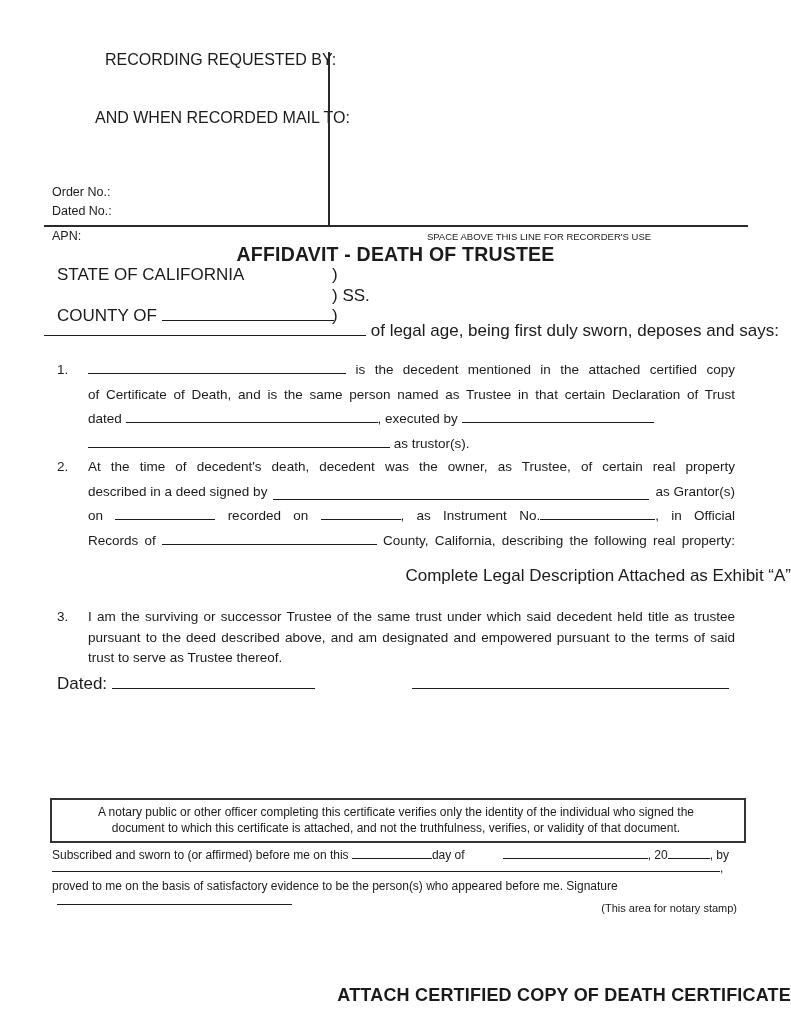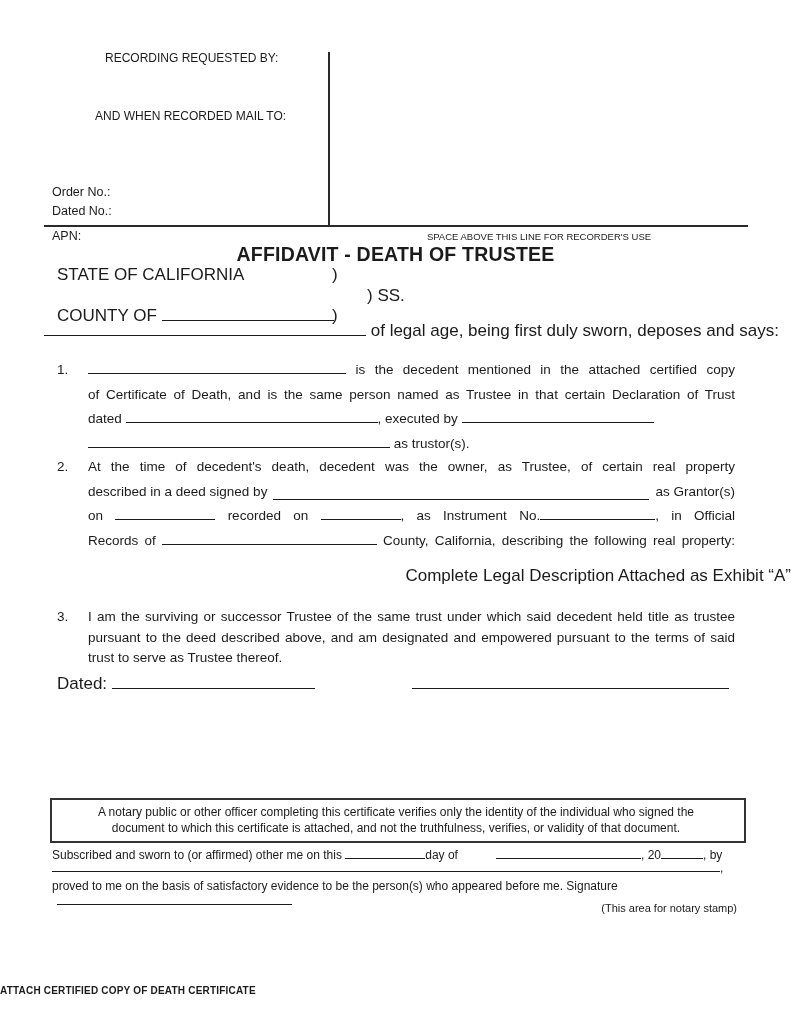--- a/index.html
+++ b/index.html
@@ -6,21 +6,21 @@
   #page{
     position:relative;
     width:791px;height:1024px;
     background:#ffffff;
     font-family:"Liberation Sans","DejaVu Sans",sans-serif;
     color:#1b1b1b;
     margin:0 auto;
     overflow:hidden;
   }
   .abs{position:absolute;}
-  .lbl{font-size:12px;white-space:nowrap;}
+  .lbl{font-size:16px;white-space:nowrap;}
   .small{font-size:9.5px;}
   .body-txt{font-size:17px;}
   .vline{width:1.5px;background:#2a2a2a;}
   .hline{height:1.5px;background:#2a2a2a;}
   .title{font-size:19.5px;font-weight:bold;text-align:center;width:100%;letter-spacing:.2px;}
   .bl{display:inline-block;border-bottom:1.5px solid #1b1b1b;height:13px;vertical-align:baseline;}
   .bl12{display:inline-block;border-bottom:1.3px solid #1b1b1b;height:11px;vertical-align:baseline;}
   .item{display:grid;grid-template-columns:31px 1fr;font-size:13.5px;}
   .item .num{grid-column:1;}
   .item .lines{grid-column:2;}
@@ -31,21 +31,21 @@
   .p3text{line-height:20.5px;text-align:justify;}
   .center{text-align:right;}
   .notary-box{
     border:2px solid #333;
     text-align:center;
     font-size:12px;
     padding:4px 12px 5px 8px;
     line-height:16px;
   }
   .jurat{font-size:12px;white-space:nowrap;}
-  .footer{font-size:10px;font-weight:bold;text-align:left;width:100%;letter-spacing:.2px;}
+  .footer{font-size:18px;font-weight:bold;text-align:right;width:100%;letter-spacing:.2px;}
 </style>
 </head>
 <body>
 
 <div id="page">
 
   <div class="abs lbl" style="left:105px;top:51px;">RECORDING REQUESTED BY:</div>
   <div class="abs lbl" style="left:95px;top:109px;">AND WHEN RECORDED MAIL TO:</div>
 
   <div class="abs vline" style="left:328px;top:52px;height:174px;"></div>
@@ -55,21 +55,21 @@
 
   <div class="abs hline" style="left:44px;top:225px;width:704px;"></div>
 
   <div class="abs lbl" style="left:52px;top:229px;font-size:12.5px;">APN:</div>
   <div class="abs small" style="left:330px;top:231px;width:418px;text-align:center;">SPACE ABOVE THIS LINE FOR RECORDER'S USE</div>
 
   <div class="abs title" style="left:0;top:243px;">AFFIDAVIT - DEATH OF TRUSTEE</div>
 
   <div class="abs body-txt" style="left:57px;top:265px;">STATE OF CALIFORNIA</div>
   <div class="abs body-txt" style="left:332px;top:265px;">)</div>
-  <div class="abs body-txt" style="left:332px;top:286px;margin-left:35px;">) SS.</div>
+  <div class="abs body-txt" style="left:332px;top:286px;">) SS.</div>
   <div class="abs body-txt" style="left:57px;top:306px;"><span>COUNTY OF</span> <span class="bl" style="width:172px;"></span></div>
   <div class="abs body-txt" style="left:332px;top:306px;">)</div>
 
   <div class="abs body-txt" style="left:44px;top:321px;white-space:nowrap;"><span class="bl" style="width:322px;"></span> <span>of legal age, being first duly sworn, deposes and says:</span></div>
 
   <div class="abs item" style="left:57px;top:358px;width:678px;">
     <div class="num ln">1.</div>
     <div class="lines">
       <div class="ln jl"><span class="bl" style="width:258px;"></span> <span>is the decedent mentioned in the attached certified copy</span></div>
       <div class="ln jl">of Certificate of Death, and is the same person named as Trustee in that certain Declaration of Trust</div>
@@ -104,21 +104,21 @@
     <span class="bl" style="width:203px;"></span>
     <span style="display:inline-block;width:88px;"></span>
     <span class="bl" style="width:317px;"></span>
   </div>
 
   <div class="abs notary-box" style="left:50px;top:798px;width:672px;">
     <div>A notary public or other officer completing this certificate verifies only the identity of the individual who signed the</div>
     <div>document to which this certificate is attached, and not the truthfulness, verifies, or validity of that document.</div>
   </div>
 
-  <div class="abs jurat" style="left:52px;top:847px;"><span>Subscribed and sworn to (or affirmed) other me on this</span> <span class="bl12" style="width:80px;"></span><span>day of</span><span style="display:inline-block;width:38px;"></span><span class="bl12" style="width:145px;"></span><span>, 20</span><span class="bl12" style="width:42px;"></span><span>, by</span></div>
+  <div class="abs jurat" style="left:52px;top:847px;"><span>Subscribed and sworn to (or affirmed) before me on this</span> <span class="bl12" style="width:80px;"></span><span>day of</span><span style="display:inline-block;width:38px;"></span><span class="bl12" style="width:145px;"></span><span>, 20</span><span class="bl12" style="width:42px;"></span><span>, by</span></div>
 
   <div class="abs jurat" style="left:52px;top:860px;"><span class="bl12" style="width:668px;"></span><span>,</span></div>
 
   <div class="abs jurat" style="left:52px;top:879px;">proved to me on the basis of satisfactory evidence to be the person(s) who appeared before me. Signature</div>
 
   <div class="abs" style="left:57px;top:891px;"><span class="bl12" style="width:235px;"></span></div>
 
   <div class="abs" style="left:595px;top:902px;font-size:11px;width:142px;text-align:right;white-space:nowrap;">(This area for notary stamp)</div>
 
   <div class="abs footer" style="left:0;top:985px;">ATTACH CERTIFIED COPY OF DEATH CERTIFICATE</div>

